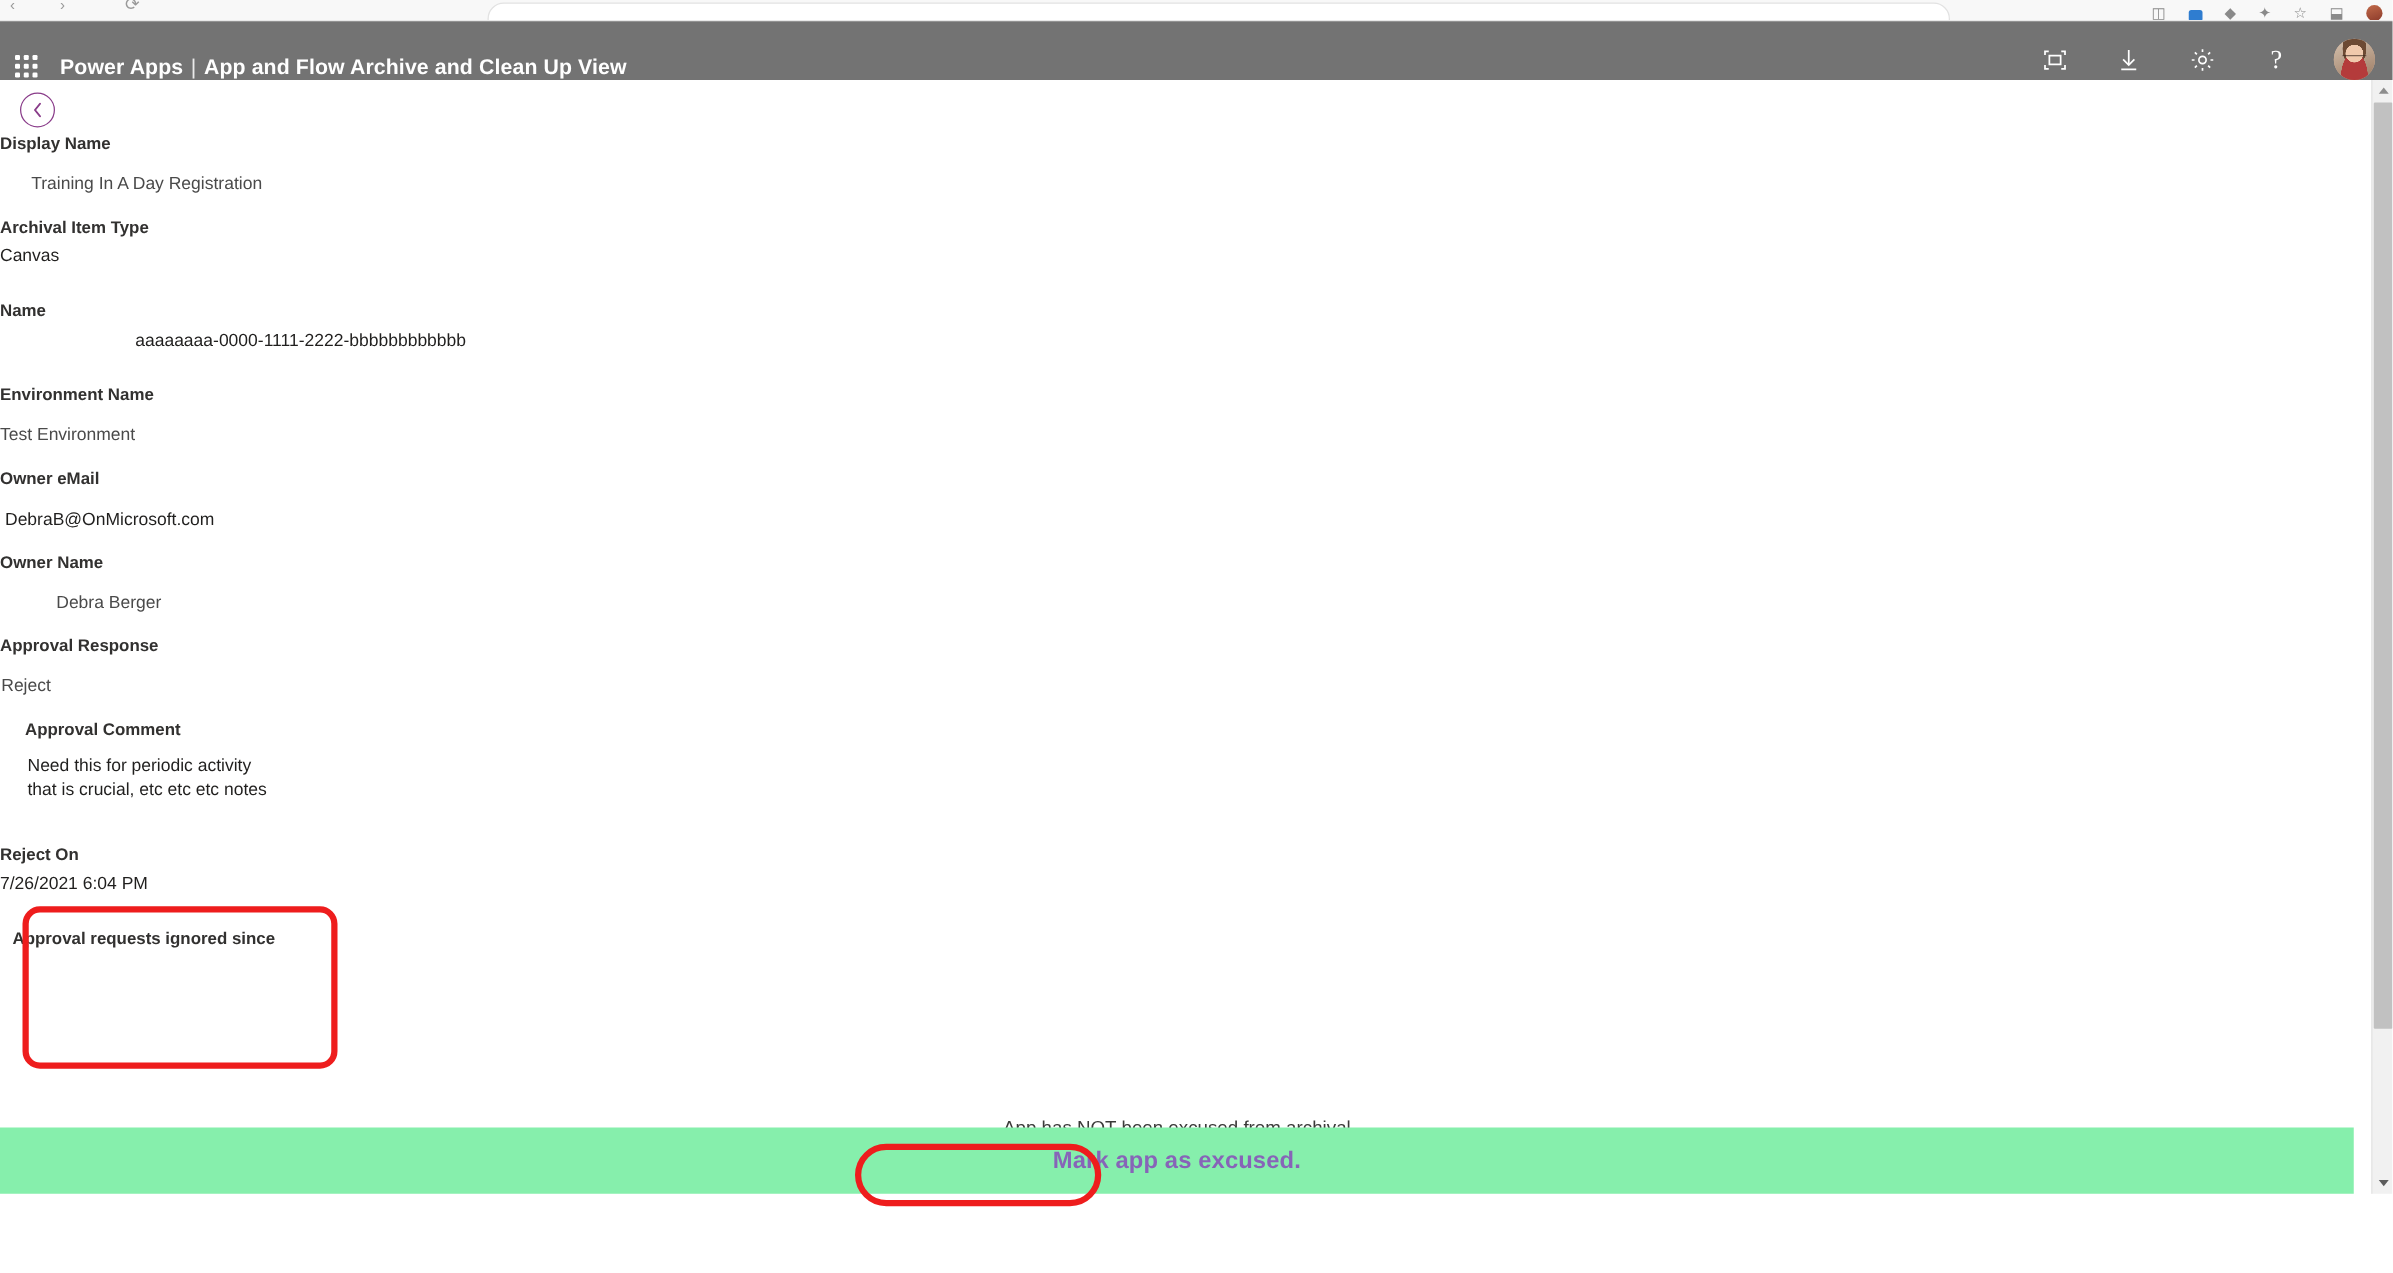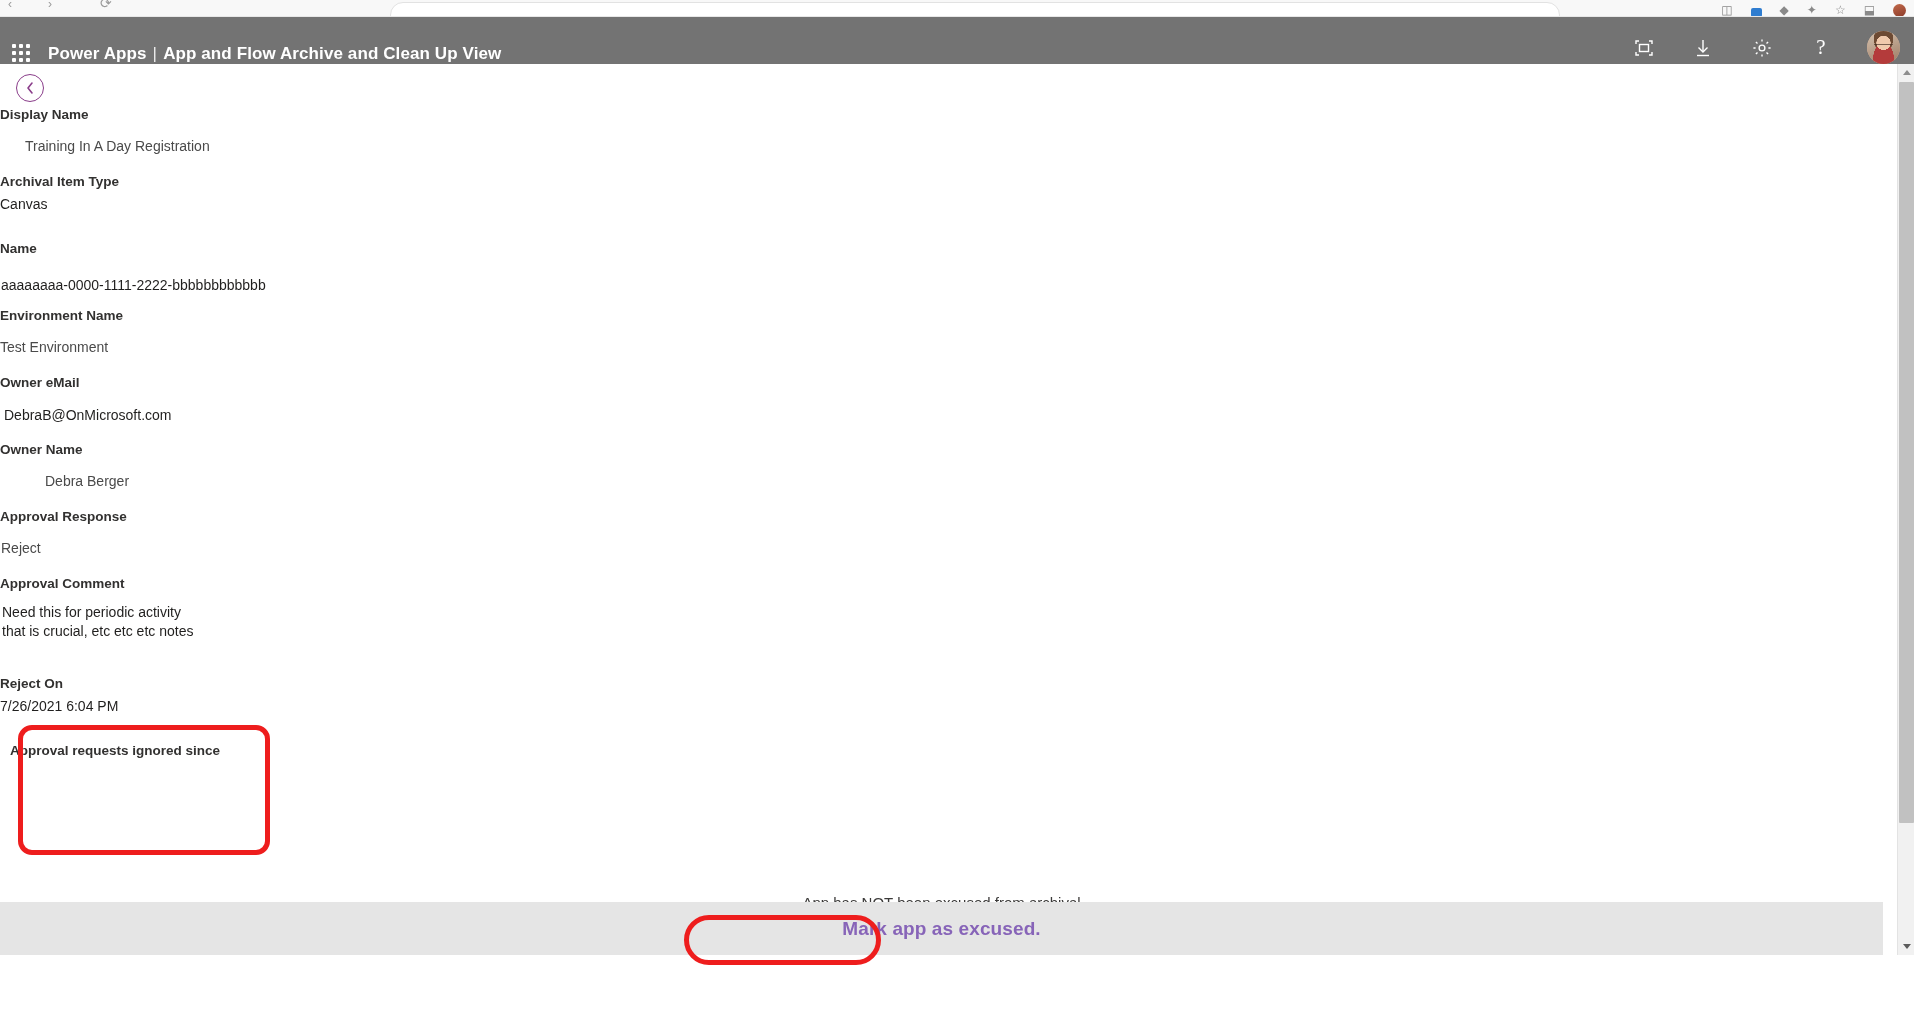--- a/index.html
+++ b/index.html
@@ -200,21 +200,21 @@
     font-size: 15px;
     color: #3b3a39;
     line-height: 20px;
   }
 
   
   #action-bar {
     position: absolute;
     left: 0; top: 838px;
     width: 1883px; height: 53px;
-    background: #e5e5e5;
+    background: #86efac;
     display: flex;
     align-items: center;
     justify-content: center;
   }
   #excuse-button {
     font-size: 19px;
     font-weight: bold;
     color: #8764b8;
     background: transparent;
     border: 0;
@@ -336,21 +336,21 @@
       <div class="field-value indent" style="margin-top:14px;margin-left:22px;">Training In A Day Registration</div>
     </div>
 
     <div class="field" style="top:67px;">
       <div class="field-label">Archival Item Type</div>
       <div class="field-value dark" style="margin-top:5px;">Canvas</div>
     </div>
 
     <div class="field" style="top:134px;">
       <div class="field-label">Name</div>
-      <div class="field-value dark" style="margin-top:19px;margin-left:1px;">aaaaaaaa-0000-1111-2222-bbbbbbbbbbbb</div>
+      <div class="field-value dark" style="margin-top:6px;margin-left:1px;text-align:center;">aaaaaaaa-0000-1111-2222-bbbbbbbbbbbb</div>
     </div>
 
     <div class="field" style="top:201px;">
       <div class="field-label">Environment Name</div>
       <div class="field-value" style="margin-top:14px;margin-left:0px;">Test Environment</div>
     </div>
 
     <div class="field" style="top:268px;">
       <div class="field-label">Owner eMail</div>
       <div class="field-value dark" style="margin-top:15px;margin-left:4px;">DebraB@OnMicrosoft.com</div>
@@ -359,21 +359,21 @@
     <div class="field" style="top:335px;">
       <div class="field-label">Owner Name</div>
       <div class="field-value" style="margin-top:14px;margin-left:1px;padding-left:44px;">Debra Berger</div>
     </div>
 
     <div class="field" style="top:402px;">
       <div class="field-label">Approval Response</div>
       <div class="field-value" style="margin-top:14px;margin-left:1px;">Reject</div>
     </div>
 
-    <div class="field" style="top:469px;width:230px;">
+    <div class="field" style="top:469px;width:230px;margin-left:20px;">
       <div class="field-label">Approval Comment</div>
       <div class="field-value dark" style="margin-top:11px;margin-left:2px;width:198px;line-height:19px;">Need this for periodic activity that is crucial, etc etc etc notes</div>
     </div>
 
     <div class="field" style="top:569px;">
       <div class="field-label">Reject On</div>
       <div class="field-value dark" style="margin-top:5px;">7/26/2021 6:04 PM</div>
     </div>
 
     <div class="field" style="top:636px;padding-left:10px;">

